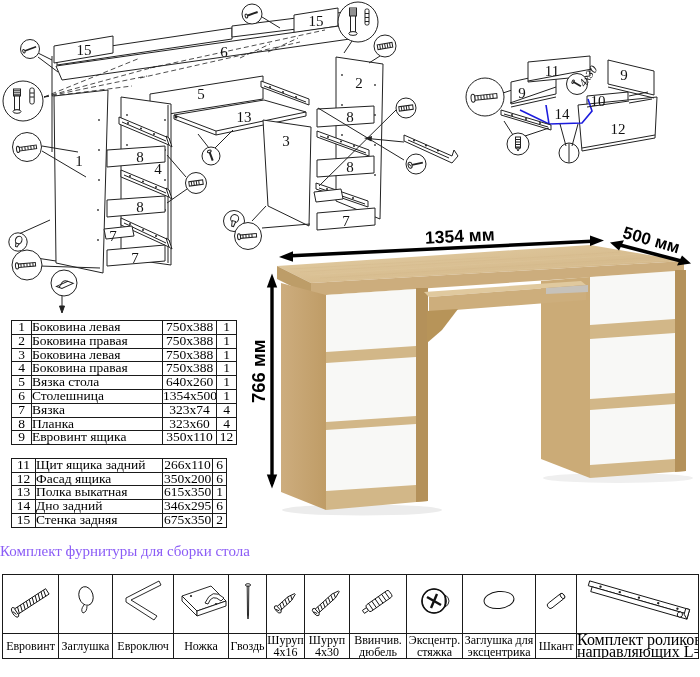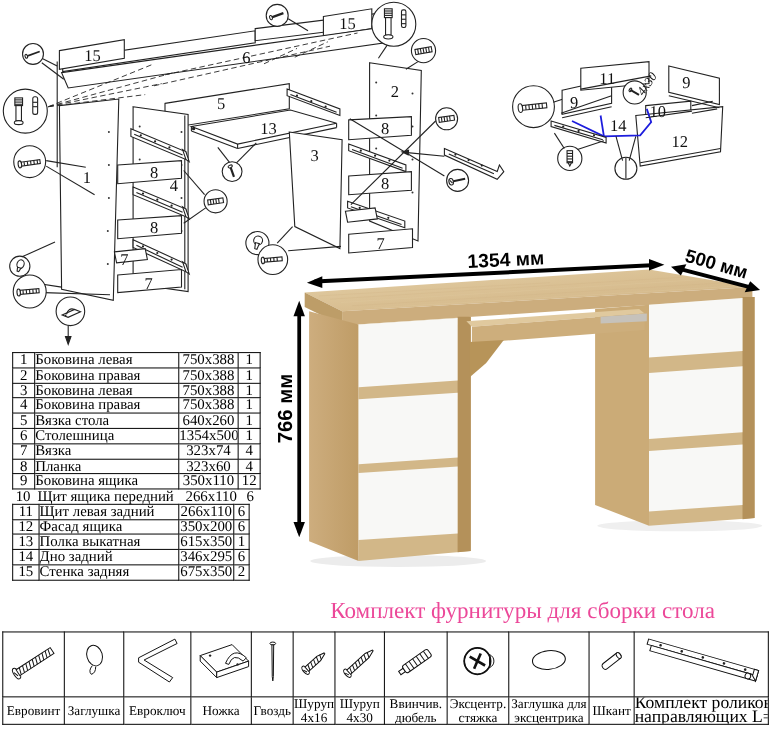--- a/index.html
+++ b/index.html
@@ -15,22 +15,22 @@
   #t2 td{height:12.7px;line-height:12.7px;}
   .cnum{text-align:center;}
   .cname{padding-left:3px;}
   #row10{position:absolute;left:11px;top:444px;width:225px;height:14px;
          font-size:13.5px;line-height:14px;white-space:nowrap;}
   #hw{left:2px;top:574px;width:696px;font-size:12px;text-align:center;}
   #hw td{vertical-align:middle;}
   #hw .ico{height:53px;}
   #hw .nm{height:24px;line-height:12px;font-size:12px;margin-top:14px;}
   #hw .qty{height:19px;font-size:17px;line-height:19px;}
-  #heading{position:absolute;left:0;top:543px;width:650px;text-align:right;
-           font-size:21px;font-family:"Liberation Serif",serif;color:#ec4899;}
+  #heading{position:absolute;left:0;top:543px;width:650px;text-align:left;
+           font-size:15px;font-family:"Liberation Serif",serif;color:#8b5cf6;}
   .dim{position:absolute;font-family:"Liberation Sans",sans-serif;font-weight:bold;
        color:#000;white-space:nowrap;}
 </style>
 </head>
 <body>
 <div id="page">
 
 <svg id="art" width="700" height="677" viewBox="0 0 700 677" xmlns="http://www.w3.org/2000/svg">
 
 <g id="diagL" stroke="#222" stroke-width="1" fill="none" font-family="Liberation Serif,serif" font-size="15px">
@@ -523,38 +523,37 @@
           <td class="cnum">4</td>
         </tr>
 <tr>
           <td class="cnum">8</td>
           <td class="cname">Планка</td>
           <td class="cnum">323х60</td>
           <td class="cnum">4</td>
         </tr>
 <tr>
           <td class="cnum">9</td>
-          <td class="cname">Боковина ящика</td>
+          <td class="cname">Евровинт ящика</td>
           <td class="cnum">350х110</td>
           <td class="cnum">12</td>
         </tr>
 </tbody>
     </table>
-<div id="row10"><span style="display:inline-block;width:20px;text-align:center;">10</span><span style="display:inline-block;width:131px;padding-left:3px;">Щит ящика передний</span><span style="display:inline-block;width:54px;text-align:center;">266х110</span><span style="display:inline-block;width:17px;text-align:center;">6</span></div>
 <table id="t2" class="tbl">
 <colgroup>
         <col style="width:24px">
         <col style="width:127px">
         <col style="width:50px">
         <col style="width:14px">
       </colgroup>
 <tbody>
         <tr>
           <td class="cnum">11</td>
-          <td class="cname">Щит левая задний</td>
+          <td class="cname">Щит ящика задний</td>
           <td class="cnum">266х110</td>
           <td class="cnum">6</td>
         </tr>
 <tr>
           <td class="cnum">12</td>
           <td class="cname">Фасад ящика</td>
           <td class="cnum">350х200</td>
           <td class="cnum">6</td>
         </tr>
 <tr>

